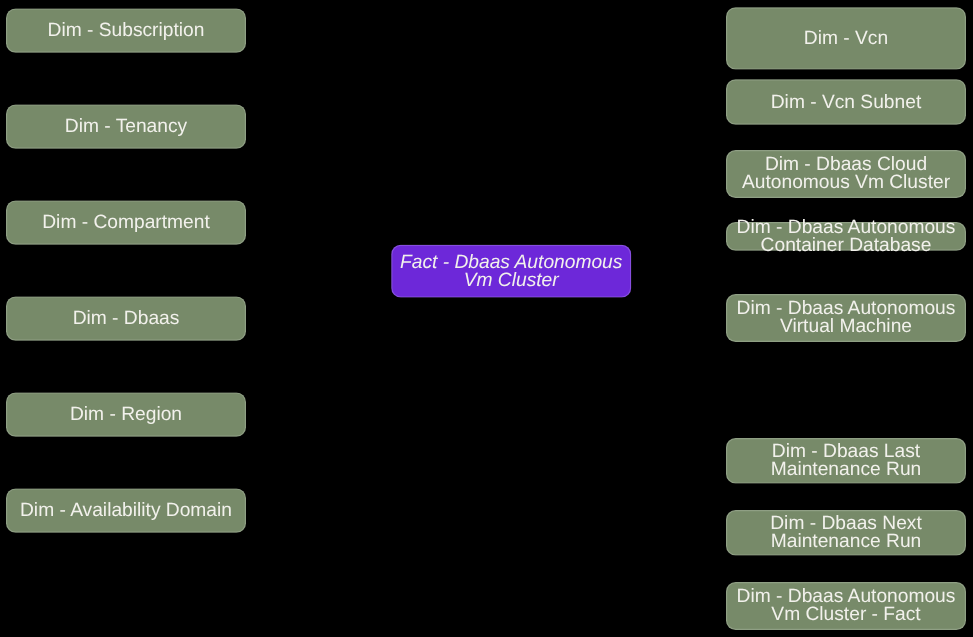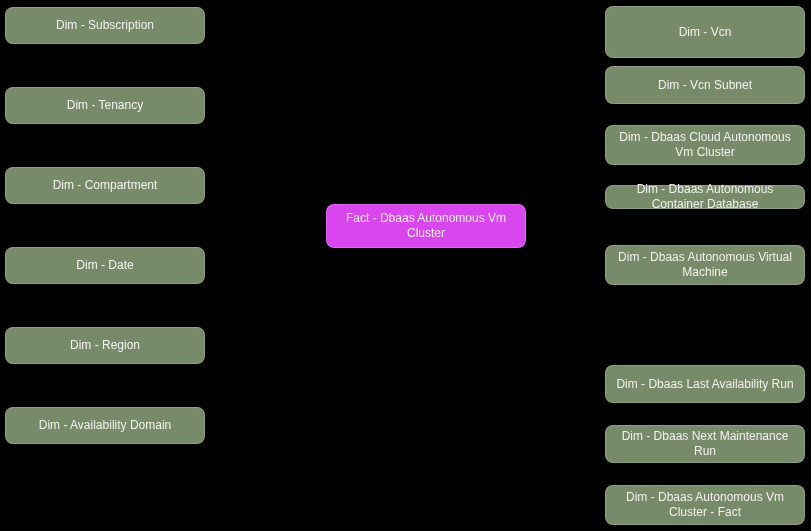--- a/index.html
+++ b/index.html
@@ -20,50 +20,51 @@
   .node {
     position: absolute;
     width: 200px;
     box-sizing: border-box;
     border-radius: 8px;
     display: flex;
     align-items: center;
     justify-content: center;
     text-align: center;
     color: #f2f1ec;
-    font-size: 12px;
+    font-size: 16px;
     line-height: 15px;
     padding: 2px 6px;
     cursor: pointer;
   }
   .node.dim {
     background: #778a69;
     border: 1px solid rgba(255, 255, 255, 0.18);
   }
   .node.fact {
-    background: #d946ef;
+    background: #6d28d9;
     border: 1px solid rgba(255, 255, 255, 0.18);
+    font-style: italic;
   }
 </style>
 </head>
 <body>
 
 <div class="canvas">
 
   <div class="node dim" style="left:5px;  top:7px;   height:37px">Dim - Subscription</div>
   <div class="node dim" style="left:5px;  top:167px; height:37px">Dim - Compartment</div>
   <div class="node dim" style="left:5px;  top:87px;  height:37px">Dim - Tenancy</div>
-  <div class="node dim" style="left:5px;  top:247px; height:37px">Dim - Date</div>
+  <div class="node dim" style="left:5px;  top:247px; height:37px">Dim - Dbaas</div>
   <div class="node dim" style="left:5px;  top:327px; height:37px">Dim - Region</div>
   <div class="node dim" style="left:5px;  top:407px; height:37px">Dim - Availability Domain</div>
 
   <div class="node fact" style="left:326px; top:204px; height:44px">Fact - Dbaas Autonomous Vm Cluster</div>
 
   <div class="node dim" style="left:605px; top:6px;   height:52px">Dim - Vcn</div>
   <div class="node dim" style="left:605px; top:66px;  height:38px">Dim - Vcn Subnet</div>
   <div class="node dim" style="left:605px; top:125px; height:40px">Dim - Dbaas Cloud Autonomous Vm Cluster</div>
   <div class="node dim" style="left:605px; top:185px; height:24px">Dim - Dbaas Autonomous Container Database</div>
   <div class="node dim" style="left:605px; top:245px; height:40px">Dim - Dbaas Autonomous Virtual Machine</div>
-  <div class="node dim" style="left:605px; top:365px; height:38px">Dim - Dbaas Last Availability Run</div>
+  <div class="node dim" style="left:605px; top:365px; height:38px">Dim - Dbaas Last Maintenance Run</div>
   <div class="node dim" style="left:605px; top:425px; height:38px">Dim - Dbaas Next Maintenance Run</div>
   <div class="node dim" style="left:605px; top:485px; height:40px">Dim - Dbaas Autonomous Vm Cluster - Fact</div>
 
 </div>
 
 </body></html>

